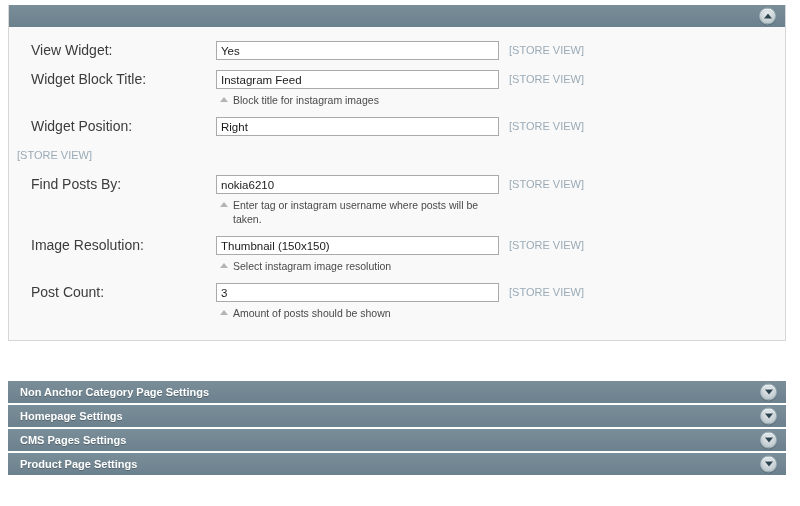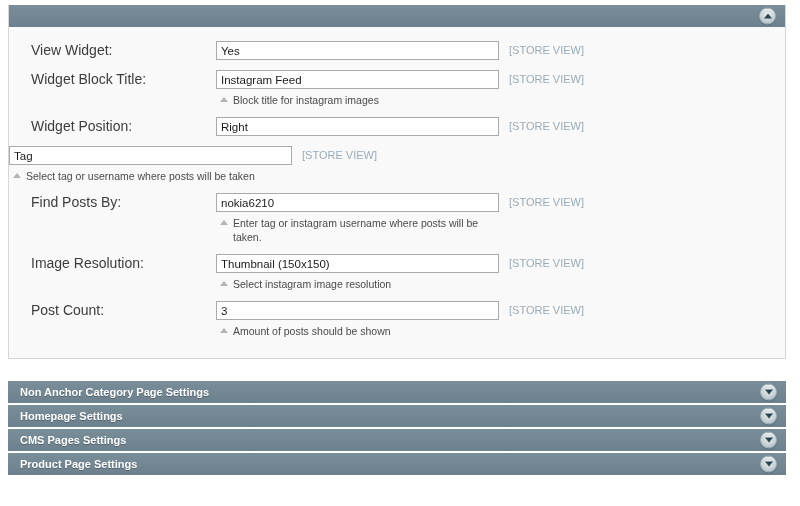--- a/index.html
+++ b/index.html
@@ -209,27 +209,20 @@
 
       <div class="row">
         <div class="lbl">Widget Position:</div>
         <div class="field-col">
           <input class="txt" type="text" value="Right" style="">
         </div>
         <div class="scope">[STORE VIEW]</div>
       </div>
 
       <div class="row">
-        <div class="field-col">
-          <input class="txt" type="text" value="Tag" style="">
-          <div class="hint">
-            <span class="hint-ico"></span>
-            <span class="hint-txt">Select tag or username where posts will be taken</span>
-          </div>
-        </div>
         <div class="scope">[STORE VIEW]</div>
       </div>
 
       <div class="row">
         <div class="lbl">Find Posts By:</div>
         <div class="field-col">
           <input class="txt" type="text" value="nokia6210" style="">
           <div class="hint">
             <span class="hint-ico"></span>
             <span class="hint-txt">Enter tag or instagram username where posts will be taken.</span>

